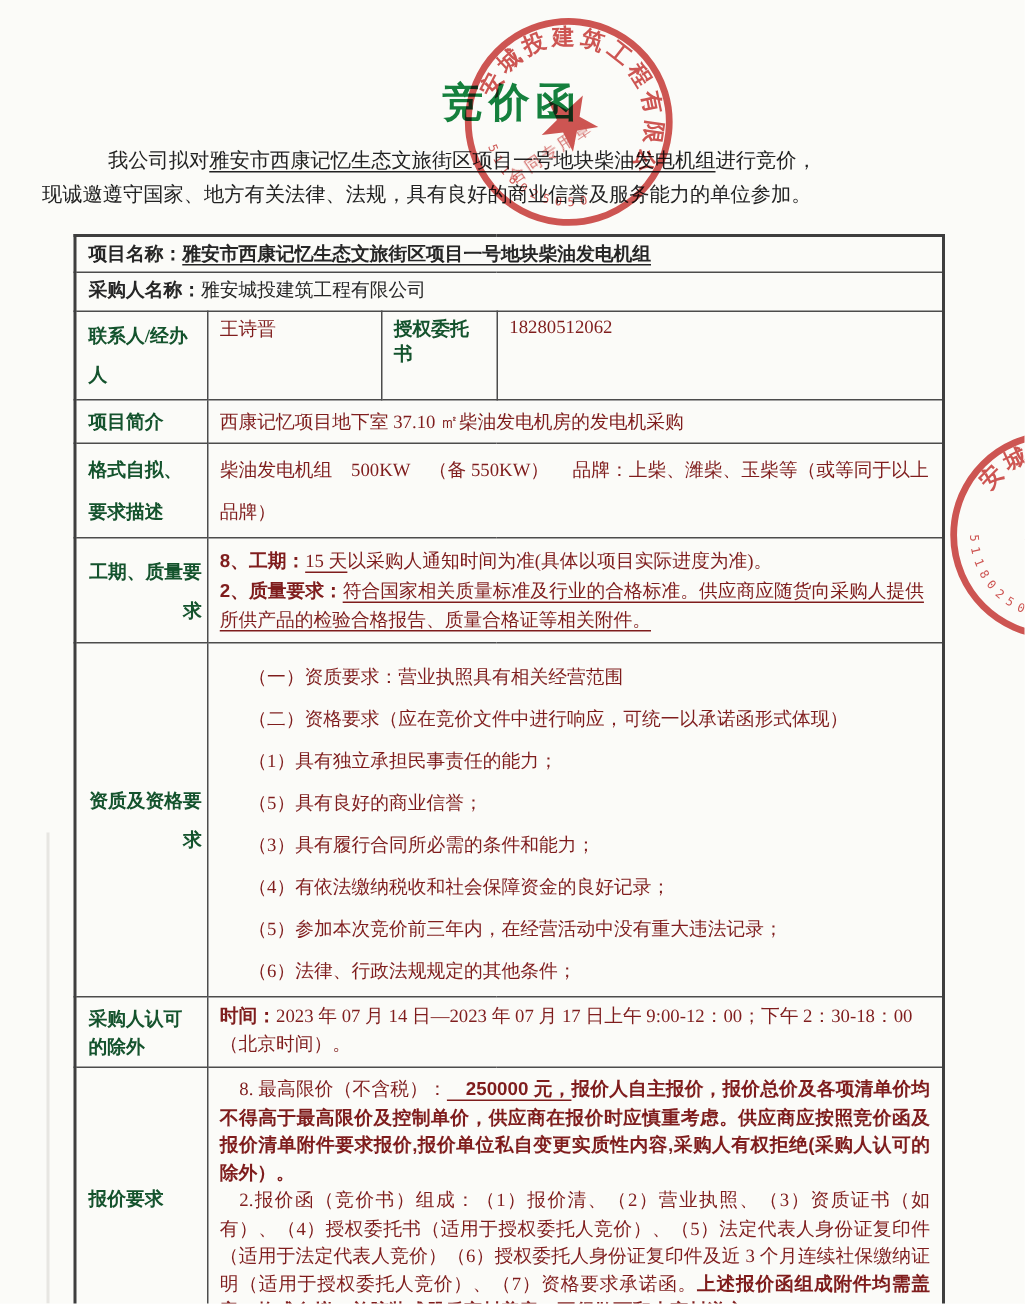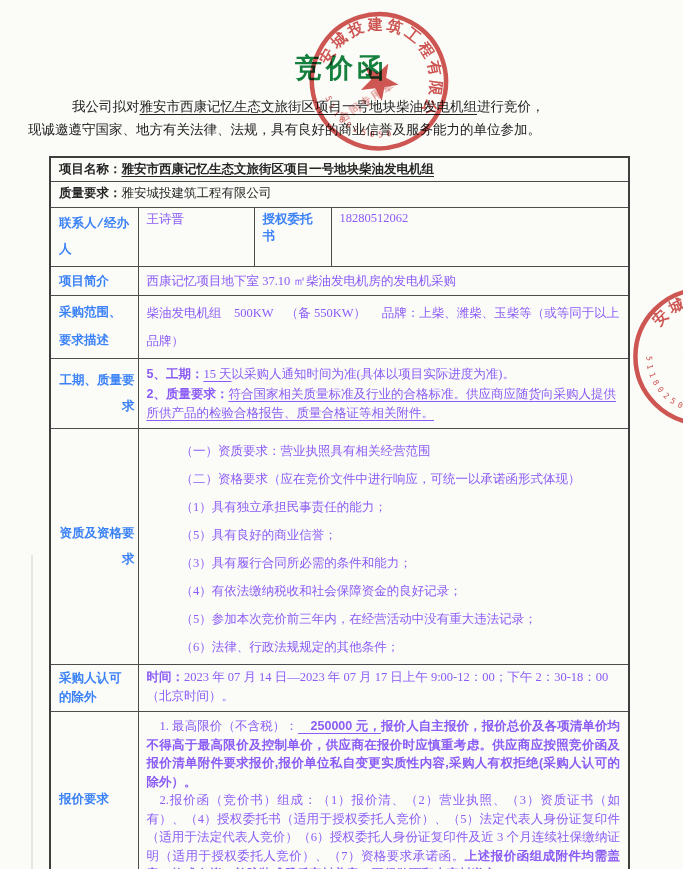--- a/index.html
+++ b/index.html
@@ -27,26 +27,26 @@
     border-collapse:collapse;table-layout:fixed;
     margin:15px 0 0 49px;width:579px;
     font-size:12.5px;color:#262626;
   }
   table.doc td{
     border:1px solid #4c4c4c;vertical-align:top;
     padding:3px 8px;overflow:hidden;
   }
   table.doc{border:2px solid #3e3e3e;}
   td.lbl{
-    font-family:Liberation Mono, monospace;font-weight:700;
-    color:#3b82f6;padding-left:6px;padding-right:4px;
+    font-family:Liberation Serif, serif;font-weight:700;
+    color:#14532d;padding-left:6px;padding-right:4px;
   }
   td.lbl.mid{vertical-align:middle;margin-left:24px;}
   td.lbl.ctr{text-align:right;padding-left:3px;padding-right:3px;}
-  td.val{color:#8b5cf6;}
+  td.val{color:#7f1d1d;}
   .lh28 div{height:28px;line-height:28px;white-space:nowrap;}
   .q-line{line-height:18.5px;text-indent:13px;text-align:justify;}
   .contact-cell{padding-top:9px;}
   .two-line{line-height:26px;}
   .sched{line-height:19.5px;}
   .scope-cell{line-height:28px;padding-top:7px;}
   .sendtime{line-height:19px;padding-top:5px;border-radius:18px;}
 
   
   .stamp{position:absolute;pointer-events:none;mix-blend-mode:multiply;opacity:.9;}
@@ -78,51 +78,51 @@
         <col style="width:77px">
         <col style="width:298px">
       </colgroup>
 
     <tbody>
         <tr style="height:14px">
       <td colspan="4"><span class="b">项目名称：</span><span class="b u">雅安市西康记忆生态文旅街区项目一号地块柴油发电机组</span></td>
     </tr>
 
     <tr style="height:26px">
-      <td colspan="4"><span class="b">质量要求：</span><span>雅安城投建筑工程有限公司</span></td>
+      <td colspan="4"><span class="b">采购人名称：</span><span>雅安城投建筑工程有限公司</span></td>
     </tr>
 
     <tr style="height:57px">
       <td class="lbl contact-cell two-line">联系人/经办人</td>
       <td class="val contact-cell">王诗晋</td>
       <td class="lbl contact-cell">授权委托书</td>
       <td class="val contact-cell">18280512062</td>
     </tr>
 
     <tr style="height:29px">
       <td class="lbl mid">项目简介</td>
       <td colspan="3" class="val" style="vertical-align:middle">西康记忆项目地下室 37.10 ㎡柴油发电机房的发电机采购</td>
     </tr>
 
     <tr style="height:63px">
-      <td class="lbl mid scope-cell">采购范围、要求描述</td>
+      <td class="lbl mid scope-cell">格式自拟、要求描述</td>
       <td colspan="3" class="val scope-cell">柴油发电机组　500KW　（备 550KW）　 品牌：上柴、潍柴、玉柴等（或等同于以上品牌）</td>
     </tr>
 
     <tr style="height:70px">
       <td class="lbl mid ctr two-line">工期、质量要求</td>
       <td colspan="3" class="val sched" style="padding-top:6px">
-        <span class="b">5、工期：</span><span class="u">15 天</span><span>以采购人通知时间为准(具体以项目实际进度为准)。</span><br>
+        <span class="b">8、工期：</span><span class="u">15 天</span><span>以采购人通知时间为准(具体以项目实际进度为准)。</span><br>
         <span class="b">2、质量要求：</span><span class="u">符合国家相关质量标准及行业的合格标准。供应商应随货向采购人提供所供产品的检验合格报告、质量合格证等相关附件。</span>
       </td>
     </tr>
 
     <tr style="height:234px">
       <td class="lbl mid ctr two-line">资质及资格要求</td>
-      <td colspan="3" class="val lh28" style="padding-left:42px;padding-top:8px">
+      <td colspan="3" class="val lh28" style="padding-left:27px;padding-top:8px">
         <div>（一）资质要求：营业执照具有相关经营范围</div>
         <div>（二）资格要求（应在竞价文件中进行响应，可统一以承诺函形式体现）</div>
         <div>（1）具有独立承担民事责任的能力；</div>
         <div>（5）具有良好的商业信誉；</div>
         <div>（3）具有履行合同所必需的条件和能力；</div>
         <div>（4）有依法缴纳税收和社会保障资金的良好记录；</div>
         <div>（5）参加本次竞价前三年内，在经营活动中没有重大违法记录；</div>
         <div>（6）法律、行政法规规定的其他条件；</div>
       </td>
     </tr>
@@ -130,21 +130,21 @@
     <tr style="height:39px">
       <td class="lbl two-line" style="line-height:19px;padding-top:5px">采购人认可的除外</td>
       <td colspan="3" class="val sendtime">
         <span class="b">时间：</span><span>2023 年 07 月 14 日—2023 年 07 月 17 日上午 9:00-12：00；下午 2：30-18：00（北京时间）。</span>
       </td>
     </tr>
 
     <tr style="height:163px">
       <td class="lbl mid">报价要求</td>
       <td colspan="3" class="val" style="padding-top:5px">
-        <div class="q-line"><span>1. 最高限价（不含税）：</span><span class="u b">　250000 元，</span><span class="b">报价人自主报价，报价总价及各项清单价均不得高于最高限价及控制单价，供应商在报价时应慎重考虑。供应商应按照竞价函及报价清单附件要求报价,报价单位私自变更实质性内容,采购人有权拒绝(采购人认可的除外）。</span></div>
+        <div class="q-line"><span>8. 最高限价（不含税）：</span><span class="u b">　250000 元，</span><span class="b">报价人自主报价，报价总价及各项清单价均不得高于最高限价及控制单价，供应商在报价时应慎重考虑。供应商应按照竞价函及报价清单附件要求报价,报价单位私自变更实质性内容,采购人有权拒绝(采购人认可的除外）。</span></div>
         <div class="q-line"><span>2.报价函（竞价书）组成：（1）报价清、（2）营业执照、（3）资质证书（如有）、（4）授权委托书（适用于授权委托人竞价）、（5）法定代表人身份证复印件（适用于法定代表人竞价）（6）授权委托人身份证复印件及近 3 个月连续社保缴纳证明（适用于授权委托人竞价）、（7）资格要求承诺函。</span><span class="b">上述报价函组成附件均需盖章，格式自拟，并胶装成册后密封盖章，不得散页和未密封递交。</span></div>
       </td>
     </tr>
   </tbody>
     </table>
 
   <div class="stamp stamp-top">
     <svg width="150" height="150" viewBox="0 0 150 150">
       <defs>
         <path id="arcTop1" d="M 26.1,92.8 A 52,52 0 1 1 123.9,92.8" fill="none"></path>

